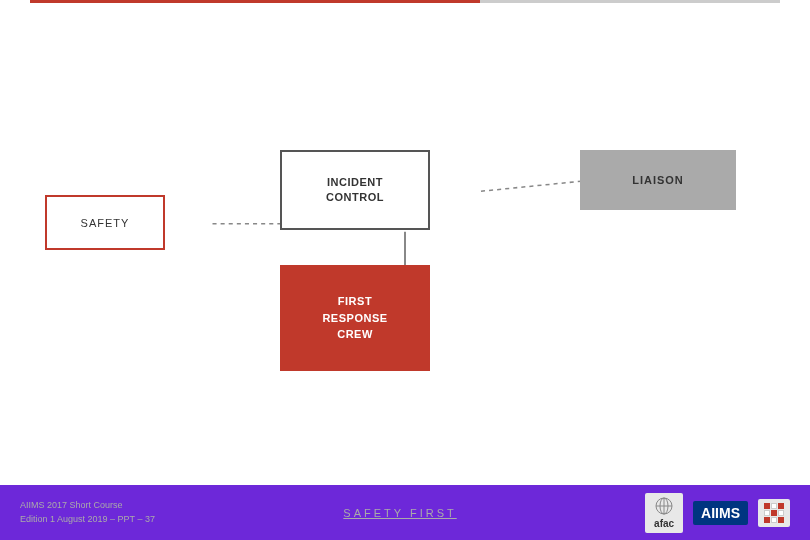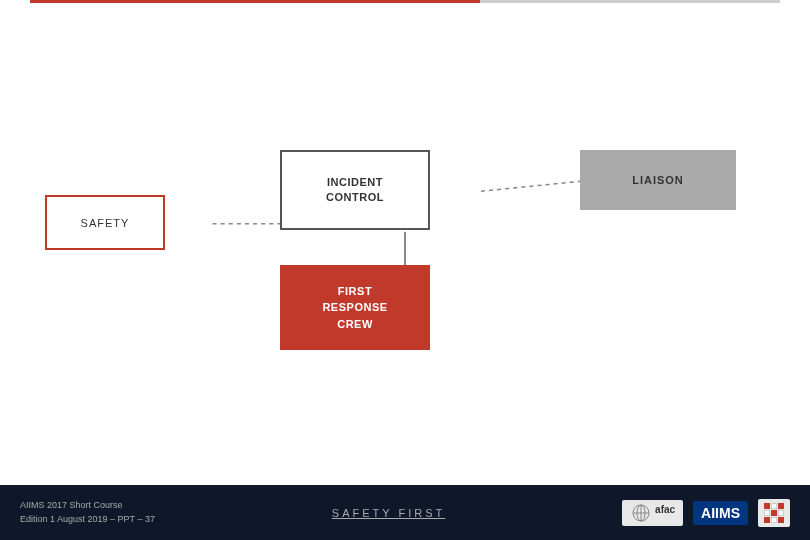--- a/index.html
+++ b/index.html
@@ -112,21 +112,21 @@
       letter-spacing: 1px;
       text-transform: uppercase;
     }
 
     
     .box-first-response {
       position: absolute;
       left: 280px;
       top: 170px;
       width: 150px;
-      height: 85px;
+      height: 106px;
       background: #c0392b;
       display: flex;
       align-items: center;
       justify-content: center;
       text-align: center;
     }
 
     .box-first-response span {
       font-size: 11px;
       font-weight: bold;
@@ -146,21 +146,21 @@
       pointer-events: none;
     }
 
     
     .footer {
       position: absolute;
       bottom: 0;
       left: 0;
       right: 0;
       height: 55px;
-      background: #0f172a;
+      background: #6d28d9;
       display: flex;
       align-items: center;
       justify-content: space-between;
       padding: 0 20px;
     }
 
     .footer-left {
       color: #aaaaaa;
       font-size: 9px;
       line-height: 1.5;
@@ -181,22 +181,23 @@
     }
 
     .logo-afac {
       background: #e8e8e8;
       padding: 4px 8px;
       font-size: 10px;
       font-weight: bold;
       color: #333;
       border-radius: 2px;
       display: flex;
-      align-items: flex-start;
+      align-items: center;
       gap: 3px;
+      flex-direction: column;
     }
 
     .logo-aiims {
       background: #003580;
       padding: 4px 8px;
       font-size: 14px;
       font-weight: bold;
       color: #ffffff;
       border-radius: 2px;
     }

